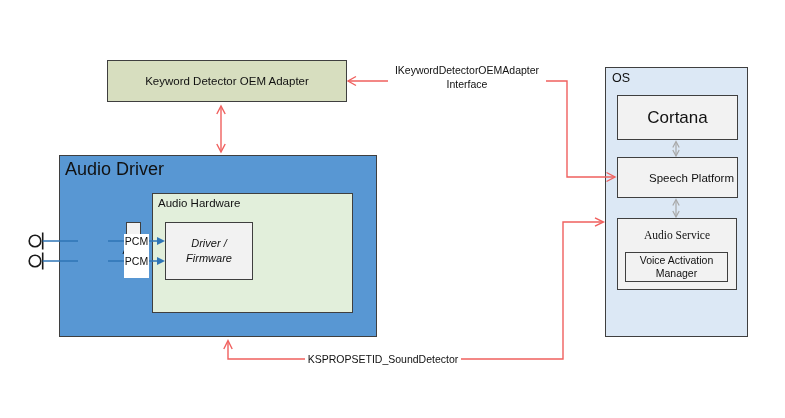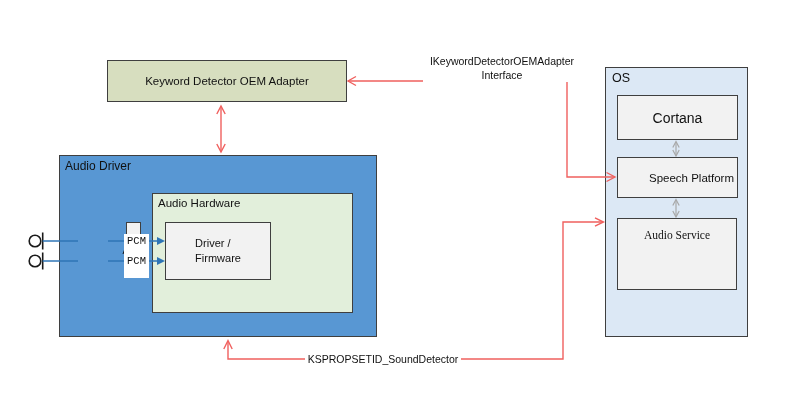--- a/index.html
+++ b/index.html
@@ -29,68 +29,69 @@
   }
   .box{
     position:absolute;
     box-sizing:border-box;
     border:1.4px solid var(--box-border);
   }
   .center{
     display:flex;
     align-items:center;
     justify-content:center;
+    text-align:center;
   }
   
   #oem-box{
     left:107px; top:60px; width:240px; height:42px;
     background:var(--oem-adapter-fill);
     font-size:11.5px;
   }
   #audio-driver-box{
     left:59px; top:155px; width:318px; height:182px;
     background:var(--audio-driver-fill);
     border-width:1.5px;
   }
   #audio-driver-label{
     position:absolute; left:5px; top:3px;
-    font-size:12px;
+    font-size:18px;
   }
   #audio-hardware-box{
     left:152px; top:193px; width:201px; height:120px;
     background:var(--audio-hardware-fill);
   }
   #audio-hardware-label{
     position:absolute; left:5px; top:3px;
     font-size:11.5px;
   }
   #driver-firmware-box{
-    left:165px; top:222px; width:106px; height:58px;
-    background:var(--inner-box-fill);
-    font-size:11px; line-height:15px;
+    left:165px; top:222px; width:88px; height:58px;
+    background:var(--inner-box-fill);
+    font-size:11px; line-height:15px;font-style:italic;
   }
   #adc-box{
     left:78px; top:222px; width:15px; height:56px;
     background:var(--inner-box-fill);
     font-size:10.5px;
     margin-left:48px;
   }
   #os-box{
     left:605px; top:67px; width:143px; height:270px;
     background:var(--os-fill);
     border-width:1.5px;
   }
   #os-label{
     position:absolute; left:6px; top:3px;
     font-size:12.5px;
   }
   #cortana-box{
     left:617px; top:95px; width:121px; height:45px;
     background:var(--inner-box-fill);
-    font-size:14px;
+    font-size:17px;
   }
   #speech-box{
     left:617px; top:157px; width:121px; height:41px;
     background:var(--inner-box-fill);
     font-size:11.5px;
     padding-left:28px;
   }
   #audio-service-box{
     left:617px; top:218px; width:120px; height:72px;
     background:var(--inner-box-fill);
@@ -116,34 +117,32 @@
   .fl-blue{fill:var(--blue-pcm);stroke:none;}
   .st-black{stroke:#1a1a1a;stroke-width:1.6;fill:none;}
   
   .line-label{
     position:absolute;
     background:var(--canvas-bg);
     font-size:10.5px;
     text-align:center;
   }
   #interface-label{
-    left:388px; top:54px; width:158px;
+    left:388px; top:63px; width:158px;
     line-height:14px;
-    margin-left:35px;
   }
   #interface-label span{display:block;}
   #ksprop-label{
     left:305px; top:352px; width:156px; height:14px;
     line-height:14px;
     text-align:center;
   }
   .pcm-label{
     width:25px; height:24px; line-height:14px;
     left:124px;
-    font-family:Liberation Mono, monospace;
   }
   #pcm-label-top{top:234px;}
   #pcm-label-bottom{top:254px;}
 </style>
 </head>
 <body>
 
 <div id="canvas">
 
   <div id="oem-box" class="box center">
@@ -178,20 +177,26 @@
   </div>
 
   <div id="speech-box" class="box center">
     <span>Speech Platform</span>
   </div>
 
   <div id="audio-service-box" class="box">
     <span id="audio-service-label">Audio Service</span>
   </div>
 
+  <div id="vam-box" class="box center">
+    <div>
+      <span style="display:block">Voice Activation</span>
+      <span style="display:block">Manager</span>
+    </div>
+  </div>
 
   <svg id="connector-layer" width="785" height="418" viewBox="0 0 785 418">
 
     <g>
       <path class="st-red" d="M221,107 L221,151"></path>
       <path class="st-red" d="M216.8,114 L221,106 L225.2,114"></path>
       <path class="st-red" d="M216.8,144 L221,152 L225.2,144"></path>
     </g>
 
     <g>

